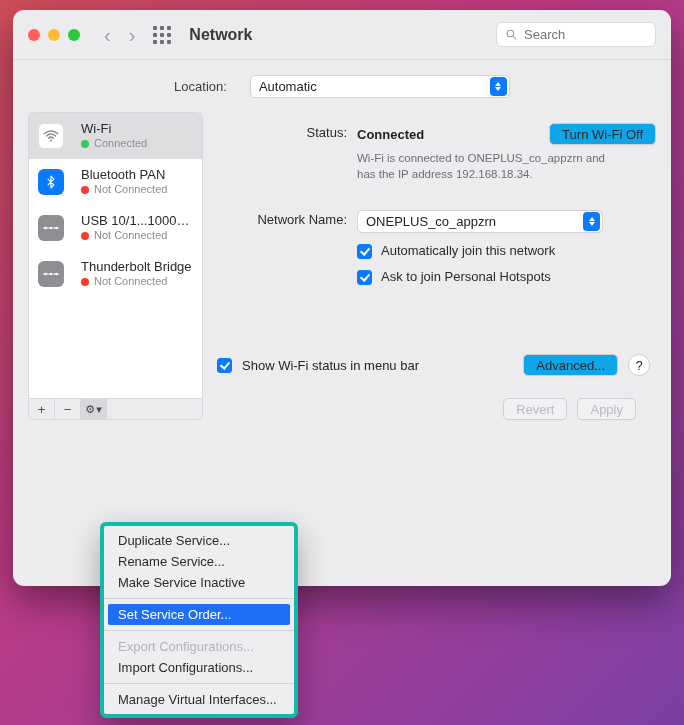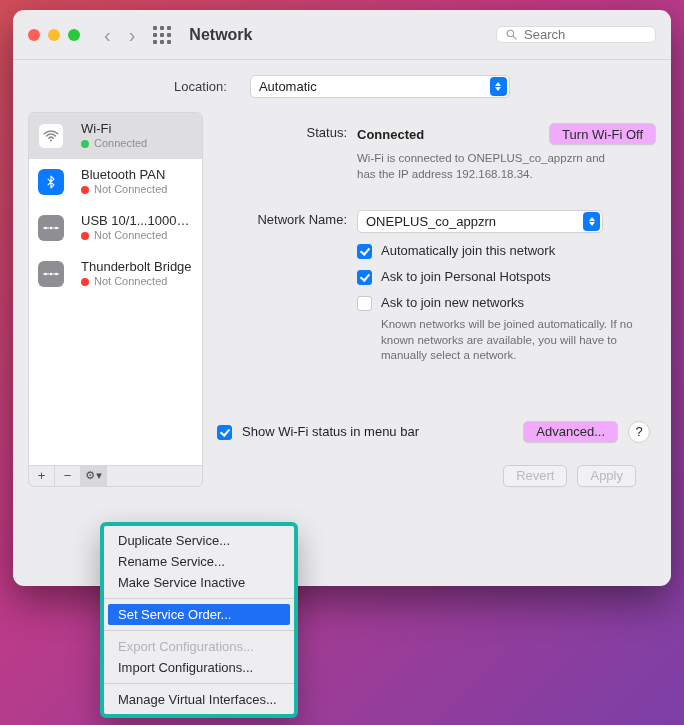--- a/index.html
+++ b/index.html
@@ -18,21 +18,21 @@
   .titlebar { display:flex; align-items:center; height:50px; padding:0 15px; border-bottom:1px solid #d7d7d9; }
   .traffic { display:flex; gap:8px; margin-right:24px; }
   .tl { width:12px; height:12px; border-radius:50%; }
   .tl.red{background:#ff5f57}.tl.yellow{background:#febc2e}.tl.green{background:#28c840}
   .navbtns { display:flex; gap:18px; margin-right:18px; }
   .chev { font-size:20px; color:#9a9aa0; cursor:pointer; line-height:1; }
   .apps-icon { width:18px; height:18px; display:grid; grid-template-columns:repeat(3,4px); grid-template-rows:repeat(3,4px); gap:3px; margin-right:18px; cursor:pointer; }
   .apps-icon span{background:#6e6e74;border-radius:1px}
   .title { font-size:16px; font-weight:600; color:#3a3a3c; flex:0 0 auto; }
   .spacer{flex:1}
-  .search { display:flex; align-items:center; gap:6px; width:160px; height:17px; background:#fff; border:1px solid #dcdcde; border-radius:6px; padding:0 8px; color:#9a9aa0; }
+  .search { display:flex; align-items:center; gap:6px; width:160px; height:25px; background:#fff; border:1px solid #dcdcde; border-radius:6px; padding:0 8px; color:#9a9aa0; }
   .search input{border:none;outline:none;width:100%;font-size:13px;color:#3a3a3c;background:transparent}
   .search svg{flex:none}
   
   .loc-row{display:flex;align-items:center;justify-content:center;gap:23px;height:52px}
   .loc-label{color:#3c3c3e}
   .select{display:flex;align-items:center;justify-content:space-between;height:23px;background:#fff;border:1px solid #d2d2d6;border-radius:5px;padding:0 2px 0 8px;font-size:13px}
   .select .value{color:#222}
   .select .knob{width:17px;height:19px;background:#0a7aff;border-radius:4px;display:flex;flex-direction:column;align-items:center;justify-content:center;gap:1px}
   .select .knob:before,.select .knob:after{content:"";width:0;height:0;border-left:3px solid transparent;border-right:3px solid transparent}
   .select .knob:before{border-bottom:4px solid #fff}
@@ -56,21 +56,21 @@
   .toolbtn{width:26px;height:100%;display:flex;align-items:center;justify-content:center;border-right:1px solid #d7d7db;cursor:pointer;font-size:13px;color:#4a4a4c}
   .toolbtn.gear{background:#d8d8db}
   .gear-wrap{display:flex;align-items:center;gap:1px;font-size:11px}
   
   .details{flex:1;display:flex;flex-direction:column;padding-top:6px}
   .row{display:flex;align-items:flex-start;padding:5px 0}
   .rlabel{width:140px;text-align:right;padding-right:10px;color:#2b2b2d;padding-top:2px}
   .rval{flex:1;display:flex;flex-direction:column;gap:6px}
   .status-line{display:flex;align-items:center;gap:16px}
   .status-text{font-weight:600}
-  .btn{height:22px;padding:0 12px;background:#f0abfc;border:1px solid #cfcfd3;border-radius:5px;font-size:13px;color:#2b2b2d;display:inline-flex;align-items:center;cursor:pointer;box-shadow:0 1px 0 rgba(0,0,0,.02)}
+  .btn{height:22px;padding:0 12px;background:#0ea5e9;border:1px solid #cfcfd3;border-radius:5px;font-size:13px;color:#2b2b2d;display:inline-flex;align-items:center;cursor:pointer;box-shadow:0 1px 0 rgba(0,0,0,.02)}
   .btn.disabled{color:#b9b9bd;background:#f1f1f3}
   .sub{font-size:11.5px;color:#6e6e73;max-width:260px;line-height:1.35}
   .check-row{display:flex;align-items:flex-start;gap:9px}
   .chk{width:15px;height:15px;border-radius:3px;border:1px solid #c8c8cc;background:#fff;flex:none;display:flex;align-items:center;justify-content:center;margin-top:1px;cursor:pointer}
   .chk.on{background:#0a7aff;border-color:#0a7aff}
   .chk.on:after{content:"";width:4px;height:7px;border:solid #fff;border-width:0 2px 2px 0;transform:rotate(40deg);margin-top:-2px}
   .chk-label{color:#2b2b2d}
   .note{font-size:11.5px;color:#6e6e73;max-width:260px;line-height:1.35;margin-left:24px}
   .bottom-row{display:flex;align-items:center;gap:10px;margin-top:auto;padding:0 6px 6px 0}
   .helpbtn{width:22px;height:22px;border-radius:50%;border:1px solid #cfcfd3;background:#fff;display:flex;align-items:center;justify-content:center;font-size:13px;cursor:pointer}
@@ -247,27 +247,20 @@
           <div class="rval">
         <div class="check-row">
           <div class="chk on"></div>
           <span class="chk-label">Ask to join Personal Hotspots</span>
         </div>
       </div>
         </div>
 
       <div class="row">
           <div class="rlabel"></div>
-          <div class="rval">
-        <div class="check-row">
-          <div class="chk"></div>
-          <span class="chk-label">Ask to join new networks</span>
-        </div>
-        <div class="note">Known networks will be joined automatically. If no known networks are available, you will have to manually select a network.</div>
-      </div>
         </div>
 
       <div class="bottom-row" style="margin-top:52px">
         <div class="chk on"></div>
         <span>Show Wi-Fi status in menu bar</span>
         <span style="flex:1"></span>
         <span class="btn">Advanced...</span>
         <span class="helpbtn">?</span>
       </div>
 

